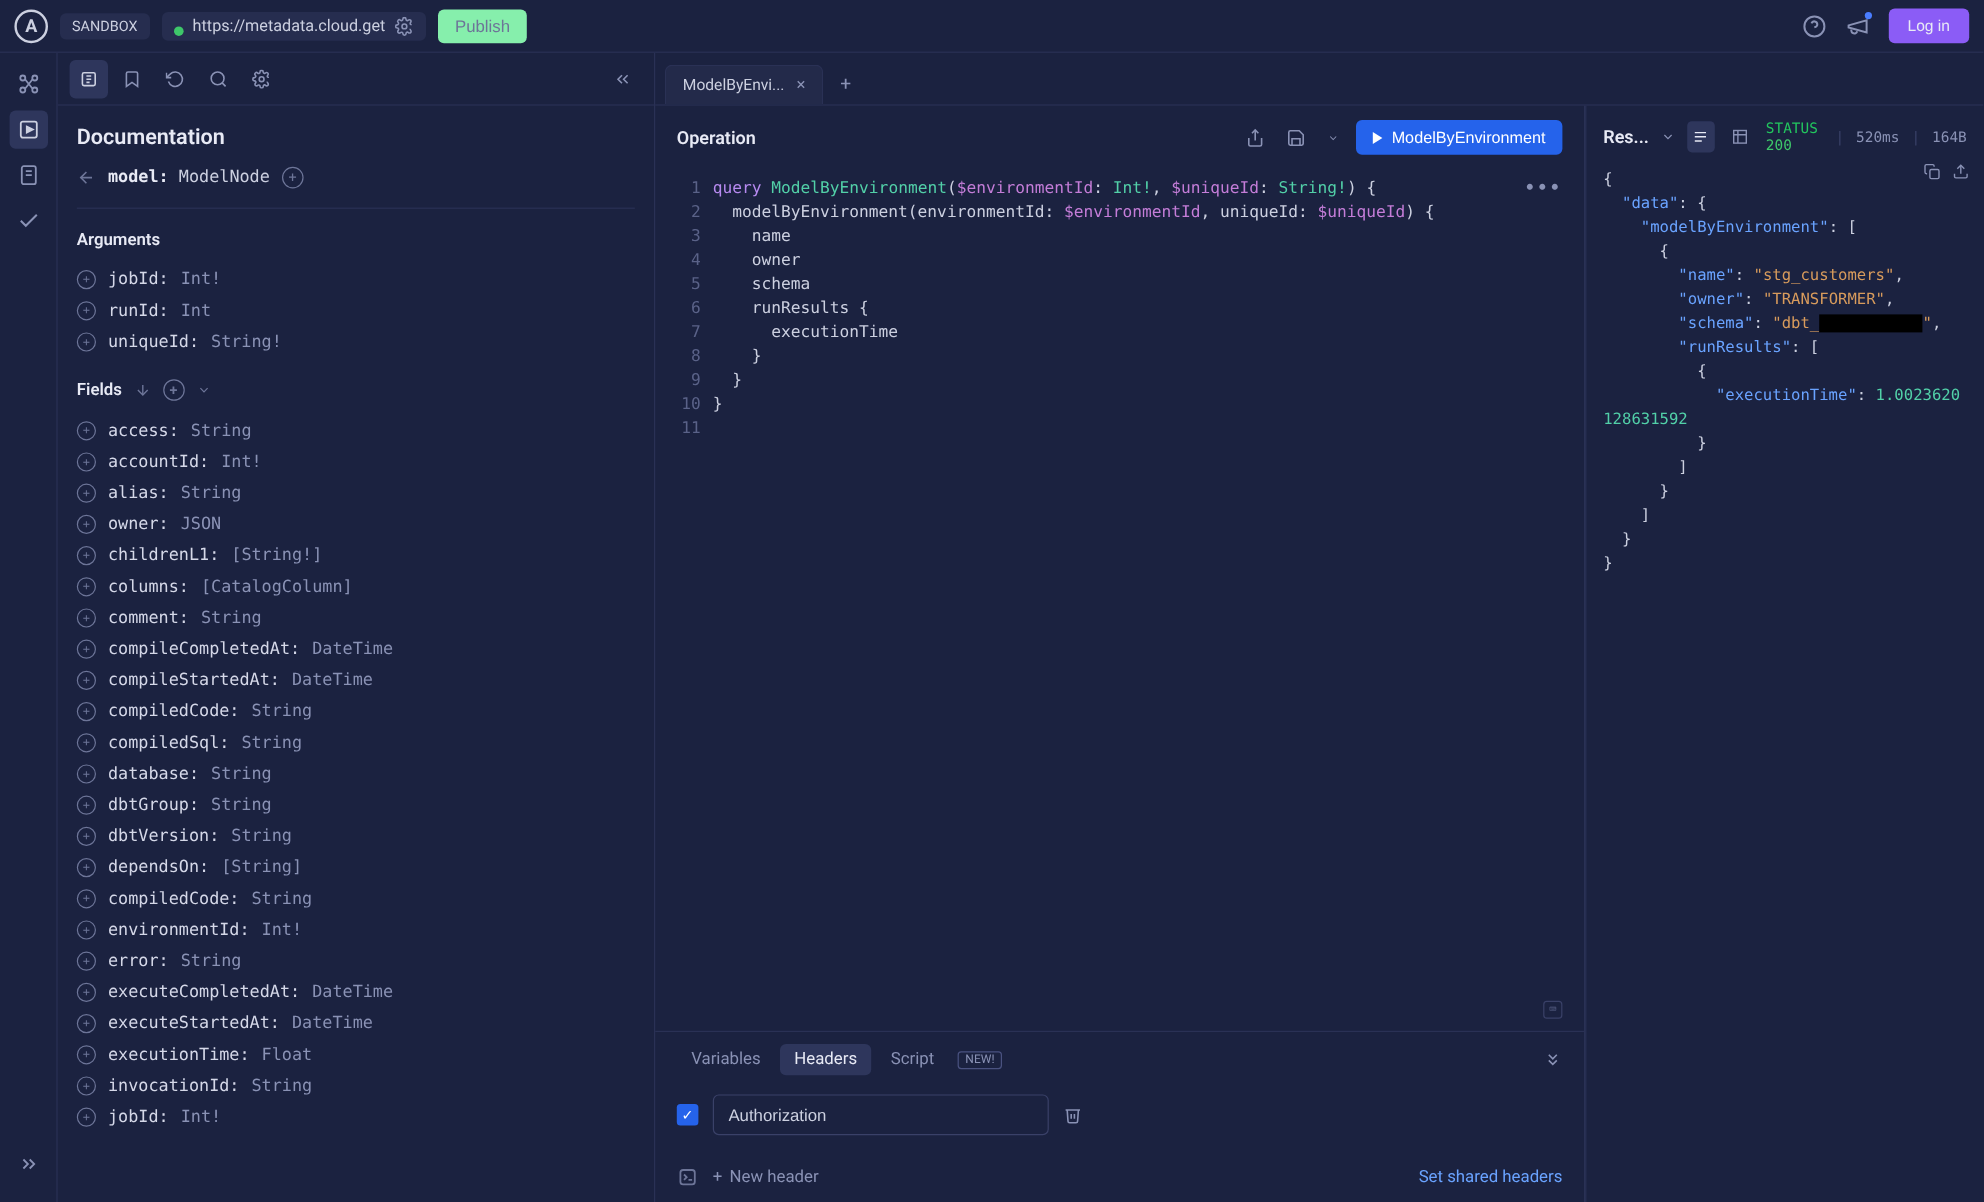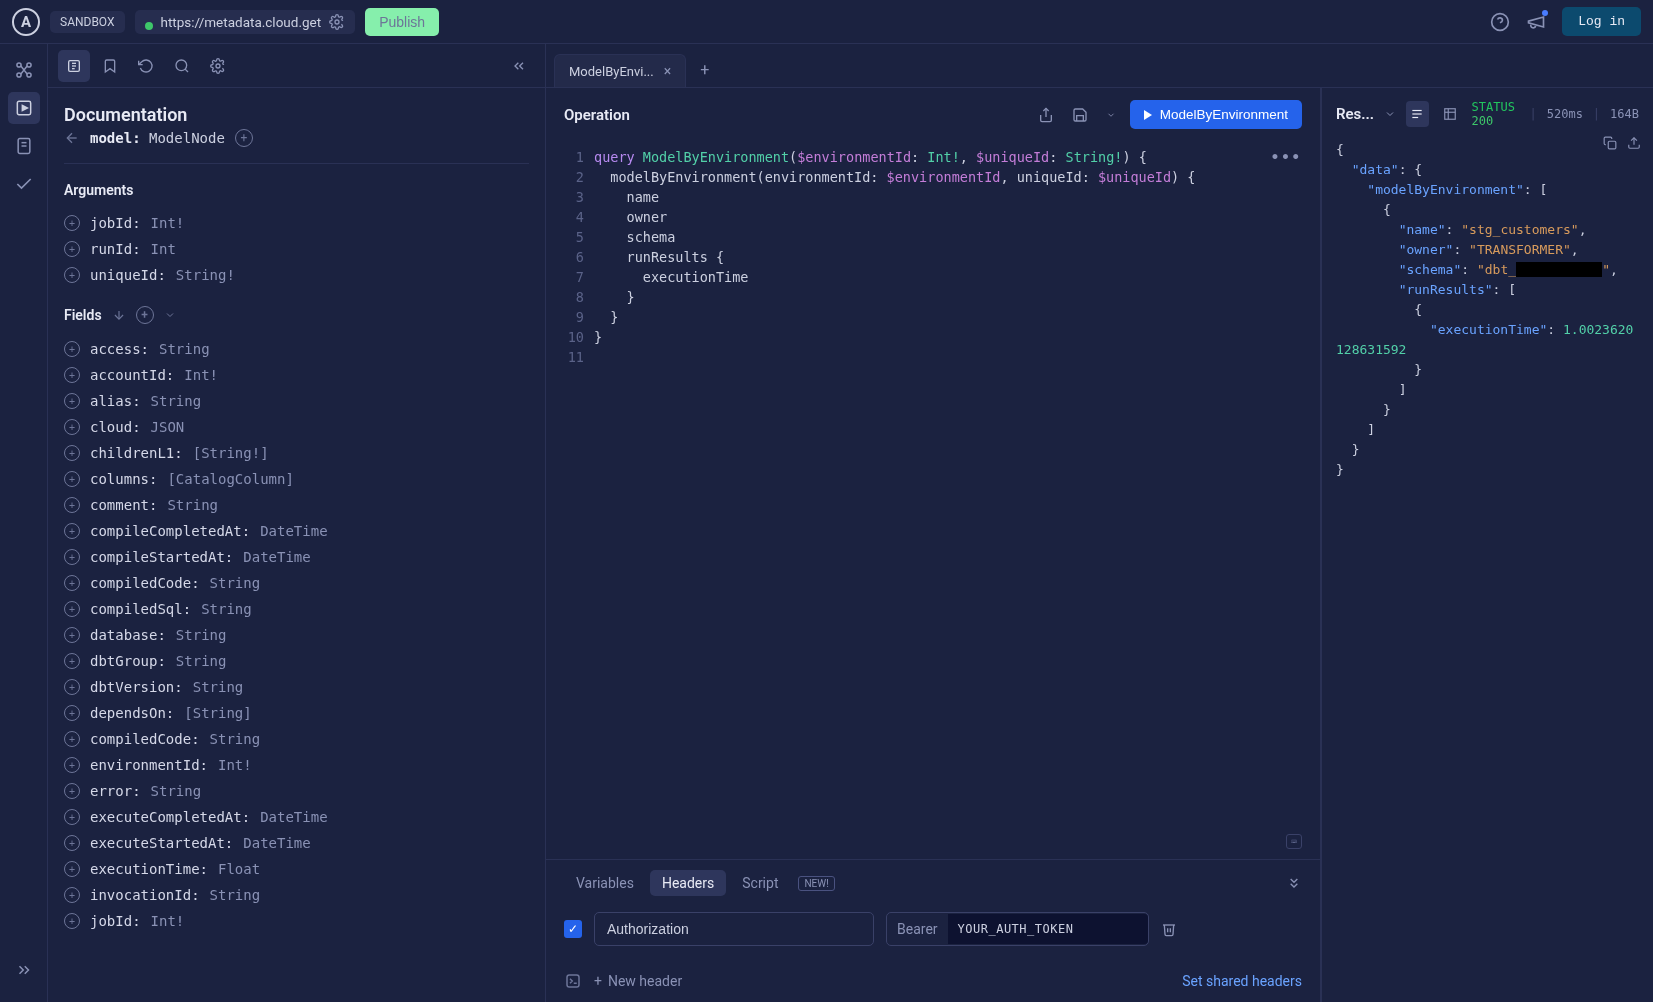--- a/index.html
+++ b/index.html
@@ -24,41 +24,41 @@
   gap: 10px;
 }
 .logo { width: 28px; height: 28px; border: 2px solid #ccd0e0; border-radius: 50%; display: flex; align-items: center; justify-content: center; font-weight: bold; font-size: 15px; }
 .sandbox-pill { background: #262d4f; border-radius: 5px; padding: 4px 10px; display: flex; align-items: center; gap: 8px; font-size: 12px; }
 .url-pill { background: #262d4f; border-radius: 5px; padding: 4px 10px; display: flex; align-items: flex-end; gap: 8px; font-size: 13.5px; color: #ccd0e0;}
 .green-dot { width: 8px; height: 8px; background: #3ec76a; border-radius: 50%; }
 .gear { color: #8a92b5; }
 .publish-btn { background: #86efac; color: #6d7598; border: none; border-radius: 5px; padding: 6px 14px; font-size: 14px; }
 .topbar-right { margin-left: auto; display: flex; align-items: center; gap: 16px; }
 .topbar-icon { color: #8a92b5; width: 20px; height: 20px; display: flex; align-items: center; justify-content: center; }
-.login-btn { background: #0c4a6e; color: #e8eaf5; border: none; border-radius: 5px; padding: 7px 16px; font-size: 13px; font-weight: 500; font-family: Liberation Mono, monospace; }
+.login-btn { background: #8b5cf6; color: #e8eaf5; border: none; border-radius: 5px; padding: 7px 16px; font-size: 13px; font-weight: 500; }
 .notif-dot { position: relative; }
 .notif-dot::after { content: ''; position: absolute; top: -2px; right: -2px; width: 6px; height: 6px; background: #4a7dff; border-radius: 50%; }
 
 
 .main { display: flex; height: calc(1002px - 44px); }
 
 
 .rail { width: 48px; border-right: 1px solid #2a3155; display: flex; flex-direction: column; align-items: center; padding-top: 10px; gap: 6px; }
 .rail-icon { width: 32px; height: 32px; display: flex; align-items: center; justify-content: center; color: #8a92b5; border-radius: 5px; cursor: pointer; }
 .rail-icon.active { background: #2e365c; color: #ccd0e0; }
 .rail-spacer { flex: 1; }
 
 
 .docs-panel { width: 498px; border-right: 1px solid #2a3155; display: flex; flex-direction: column; }
 .docs-toolbar { height: 44px; display: flex; align-items: center; padding: 0 10px; gap: 4px; border-bottom: 1px solid #2a3155; }
 .docs-tool { width: 32px; height: 32px; display: flex; align-items: center; justify-content: center; color: #8a92b5; border-radius: 5px; cursor: pointer; }
 .docs-tool.active { background: #2e365c; color: #ccd0e0; }
 .docs-collapse { margin-left: auto; }
 .docs-body { padding: 16px; overflow-y: auto; flex: 1; }
-.docs-title { font-size: 18px; font-weight: 600; color: #e8eaf5; margin-bottom: 4px; }
+.docs-title { font-size: 18px; font-weight: 600; color: #e8eaf5; margin-bottom: 14px; }
 .docs-breadcrumb { display: flex; align-items: center; gap: 10px; padding-bottom: 16px; border-bottom: 1px solid #2a3155; margin-bottom: 18px;}
 .docs-breadcrumb .back { color: #6d7598; }
 .docs-breadcrumb .label { font-weight: 600; color: #e8eaf5; }
 .docs-breadcrumb .type { color: #ccd0e0; }
 .add-circle { width: 18px; height: 18px; border: 1.5px solid #6d7598; border-radius: 50%; display: flex; align-items: center; justify-content: center; font-size: 12px; color: #6d7598; }
 .section-heading { font-size: 14px; font-weight: 600; color: #e8eaf5; margin-bottom: 12px; display: flex; align-items: center; gap: 10px;}
 .field-list { list-style: none; }
 .field-item { display: flex; align-items: center; gap: 10px; padding: 5px 0; font-size: 14px;}
 .field-item .plus { width: 16px; height: 16px; border: 1.5px solid #6d7598; border-radius: 50%; display: flex; align-items: center; justify-content: center; font-size: 10px; color: #6d7598; flex-shrink: 0;}
 .field-item .fname { color: #d5d8e8; }
@@ -305,21 +305,21 @@
             <span class="fname">accountId:</span> 
             <span class="ftype">Int!</span>
           </li>
           <li class="field-item">
             <span class="plus">+</span>
             <span class="fname">alias:</span> 
             <span class="ftype">String</span>
           </li>
           <li class="field-item">
             <span class="plus">+</span>
-            <span class="fname">cloud:</span> 
+            <span class="fname">owner:</span> 
             <span class="ftype">JSON</span>
           </li>
           <li class="field-item">
             <span class="plus">+</span>
             <span class="fname">childrenL1:</span> 
             <span class="ftype">[String!]</span>
           </li>
           <li class="field-item">
             <span class="plus">+</span>
             <span class="fname">columns:</span> 
@@ -479,24 +479,20 @@
             <span class="bottom-collapse">
               <svg width="16" height="16" viewBox="0 0 24 24" fill="none" stroke="currentColor" stroke-width="2">
                   <polyline points="7 13 12 18 17 13"></polyline>
                   <polyline points="7 6 12 11 17 6"></polyline>
                 </svg>
             </span>
           </div>
           <div class="headers-row">
             <div class="checkbox">✓</div>
             <input class="hdr-input hdr-key" value="Authorization" style="">
-            <div class="bearer-wrap">
-              <span class="bearer-label">Bearer</span>
-              <span class="bearer-val monospace">YOUR_AUTH_TOKEN</span>
-            </div>
             <span class="trash">
               <svg width="16" height="16" viewBox="0 0 24 24" fill="none" stroke="currentColor" stroke-width="2">
                   <polyline points="3 6 5 6 21 6"></polyline>
                   <path d="M19 6l-1 14a2 2 0 0 1-2 2H8a2 2 0 0 1-2-2L5 6"></path>
                   <path d="M10 11v6M14 11v6"></path>
                 </svg>
             </span>
           </div>
           <div class="footer-row">
             <span class="footer-icon">

